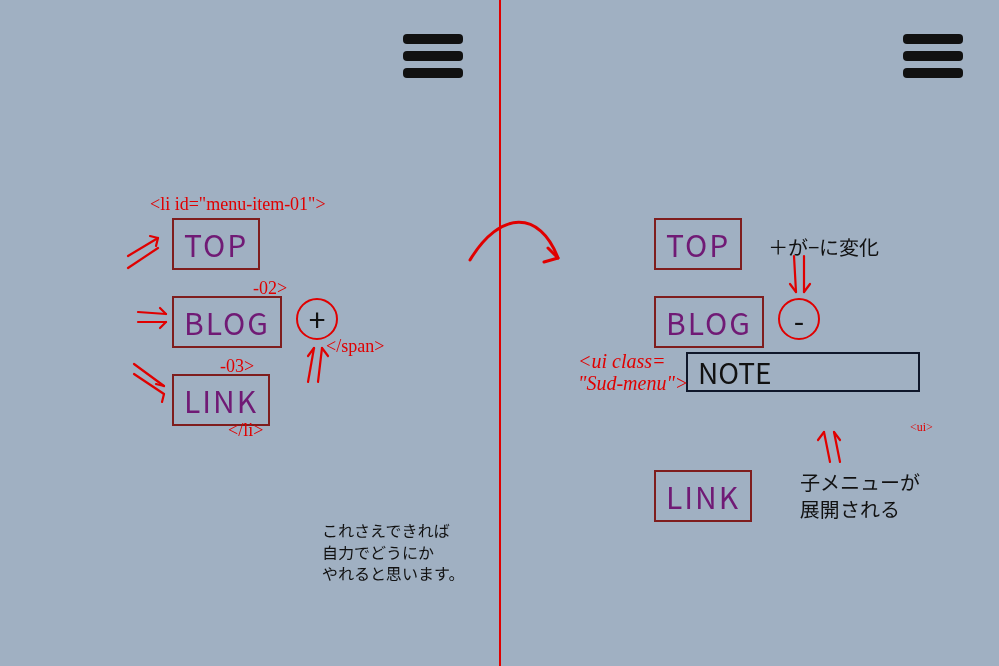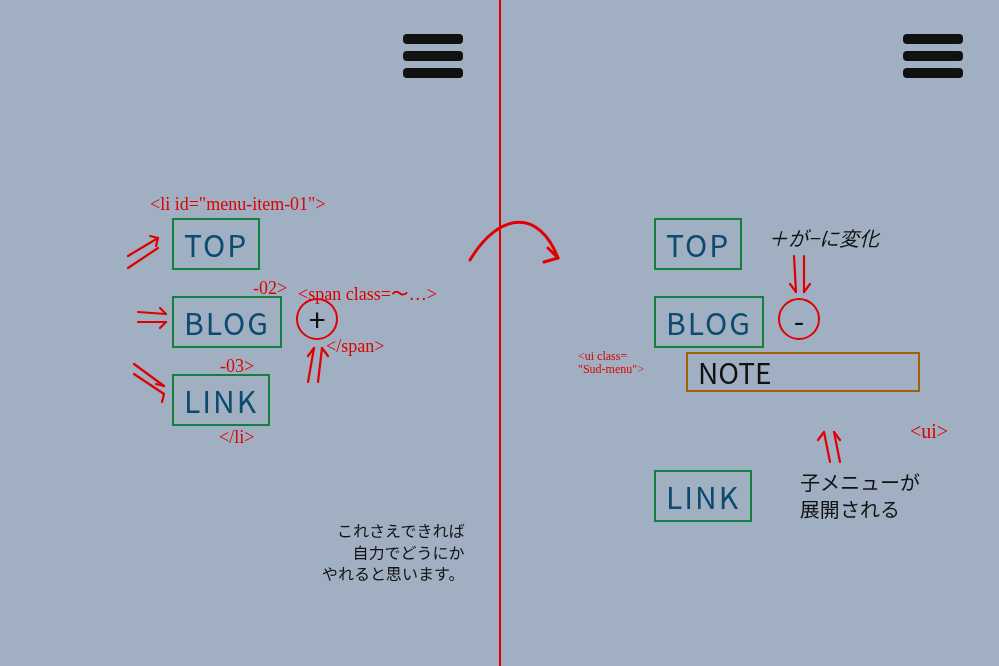--- a/index.html
+++ b/index.html
@@ -44,31 +44,31 @@
   }
   .hamburger .bar {
     height: 10px;
     background: #111;
     border-radius: 4px;
   }
 
   
   .menu-box {
     position: absolute;
-    border: 2px solid #15803d;
+    border: 2px solid #7f1d1d;
     padding: 2px 10px;
     font-size: 30px;
     letter-spacing: 2px;
-    color: #0c4a6e;
+    color: #701a75;
     background: transparent;
     white-space: nowrap;
   }
   .menu-sub {
     position: absolute;
-    border: 2px solid #a16207;
+    border: 2px solid #0f172a;
     padding: 2px 10px 2px 10px;
     font-size: 28px;
     color: #111;
     line-height: 1.15;
   }
   .expand-circle {
     position: absolute;
     width: 38px;
     height: 38px;
     border: 2px solid #e00000;
@@ -88,21 +88,21 @@
     font-size: 18px;
     white-space: pre;
   }
   .anno-black {
     position: absolute;
     color: #111;
     font-size: 20px;
     line-height: 1.35;
     white-space: pre;
   }
-  .anno-black.small { font-size: 16px; text-align: right; }
+  .anno-black.small { font-size: 16px; }
 
   
   svg.overlay {
     position: absolute;
     left: 0; top: 0;
     width: 999px; height: 666px;
     pointer-events: none;
   }
   .red-stroke { stroke: #e00000; stroke-width: 2.2; fill: none; stroke-linecap: round; }
 </style>
@@ -125,23 +125,22 @@
   <div class="menu-box" style="left:172px; top:374px;">
     <span>LINK</span>
   </div>
   <div class="expand-circle" style="left:296px; top:298px;">
     <span>+</span>
   </div>
 
   <div class="anno-red" style="left:150px; top:194px;">&lt;li id="menu-item-01"&gt;</div>
   <div class="anno-red" style="left:253px; top:278px;">-02&gt;</div>
   <div class="anno-red" style="left:220px; top:356px;text-align:right;">-03&gt;</div>
-  <div class="anno-red" style="left:298px; top:282px;">&lt;span class=〜…&gt;</div>
   <div class="anno-red" style="left:326px; top:336px;">&lt;/span&gt;</div>
-  <div class="anno-red" style="left:219px; top:420px;margin-top:7px;">&lt;/li&gt;</div>
+  <div class="anno-red" style="left:228px; top:420px;">&lt;/li&gt;</div>
 
   <div class="anno-black small" style="left:322px; top:520px;">これさえできれば
 自力でどうにか
 やれると思います。</div>
 </div>
 
 <div class="divider"></div>
 
 <div class="pane pane-right">
   <div class="hamburger">
@@ -159,25 +158,25 @@
   <div class="expand-circle" style="left:278px; top:298px;">
     <span>-</span>
   </div>
   <div class="menu-sub" style="left:186px; top:352px; width:210px;">
     <div>NOTE</div>
   </div>
   <div class="menu-box" style="left:154px; top:470px;">
     <span>LINK</span>
   </div>
 
-  <div class="anno-red" style="left:78px; top:350px; font-size:12px; line-height:1.1;">&lt;ui class=
+  <div class="anno-red" style="left:78px; top:350px; font-size:20px; line-height:1.1;font-style:italic;">&lt;ui class=
 "Sud-menu"&gt;</div>
-  <div class="anno-red" style="left:410px; top:420px; font-size:20px;">&lt;ui&gt;</div>
-
-  <div class="anno-black" style="left:268px; top:224px;font-style:italic;">＋が−に変化</div>
+  <div class="anno-red" style="left:410px; top:420px; font-size:12px;">&lt;ui&gt;</div>
+
+  <div class="anno-black" style="left:268px; top:233px;">＋が−に変化</div>
   <div class="anno-black" style="left:300px; top:468px;">子メニューが
 展開される</div>
 </div>
 
 <svg class="overlay" viewBox="0 0 999 666">
 
   <g class="red-stroke">
     <path d="M128 256 L158 238"></path>
       <path d="M128 268 L158 248"></path>
       <path d="M158 238 L150 236 M158 238 L156 246"></path>

